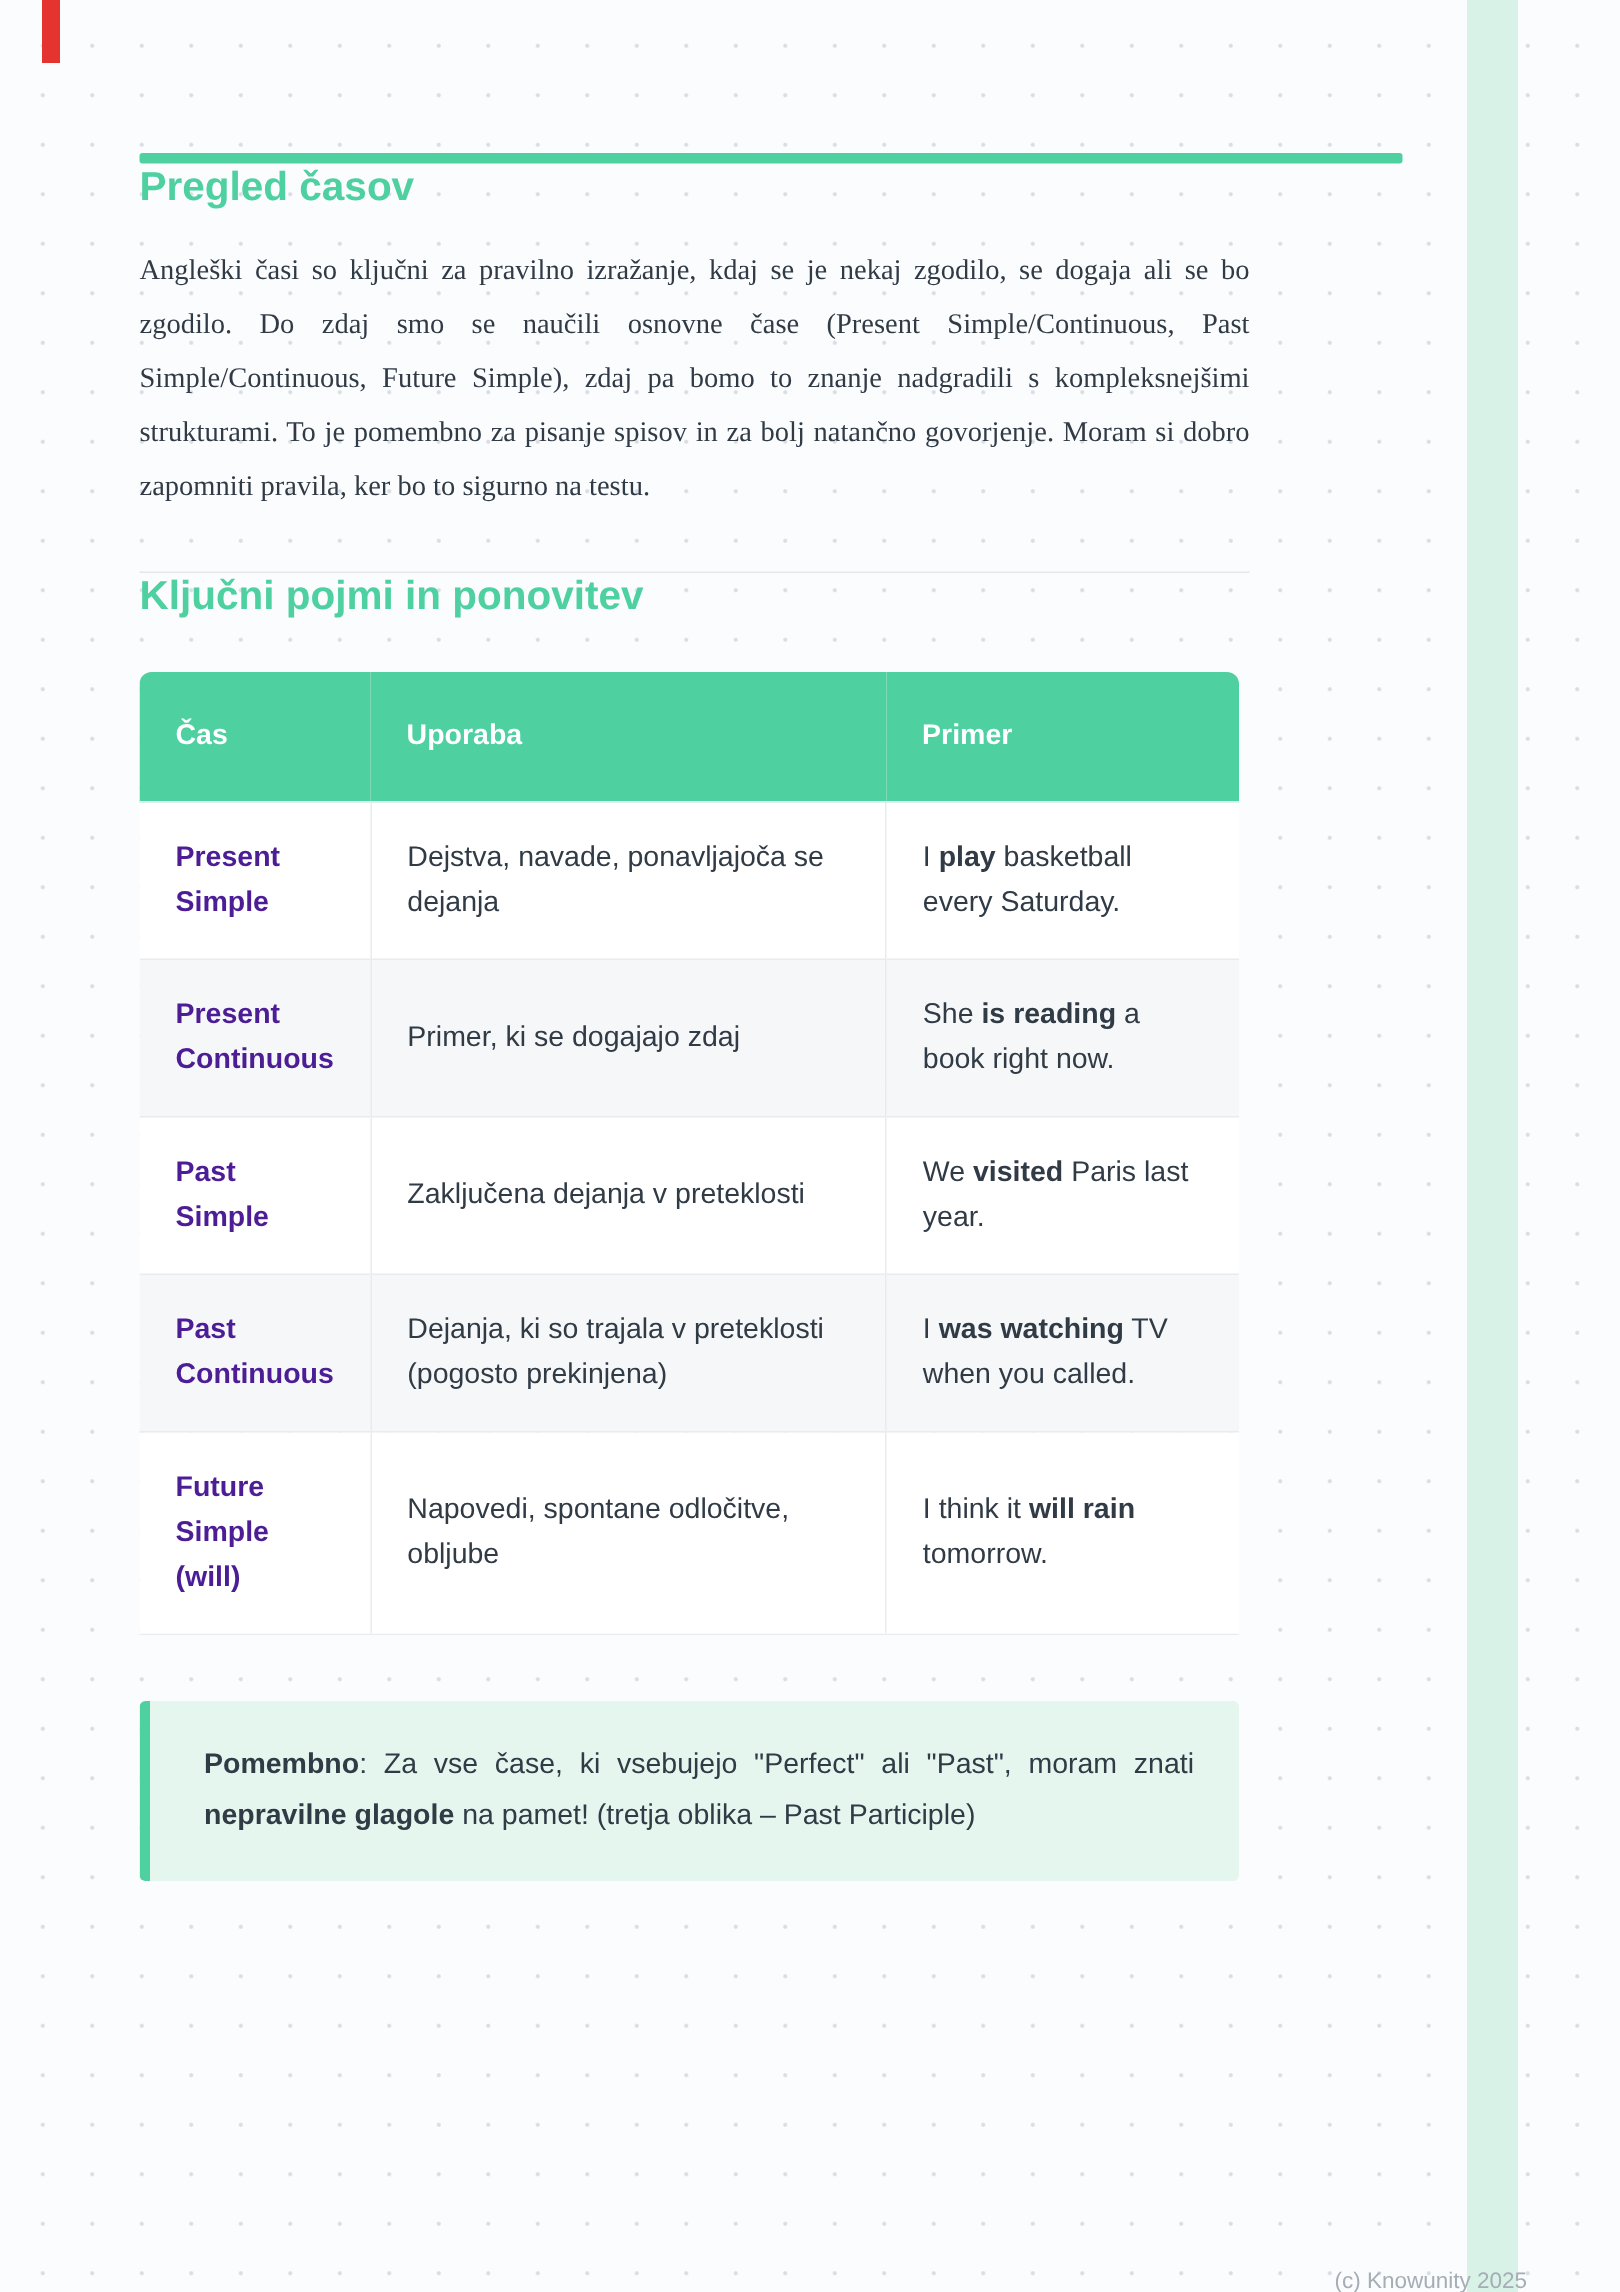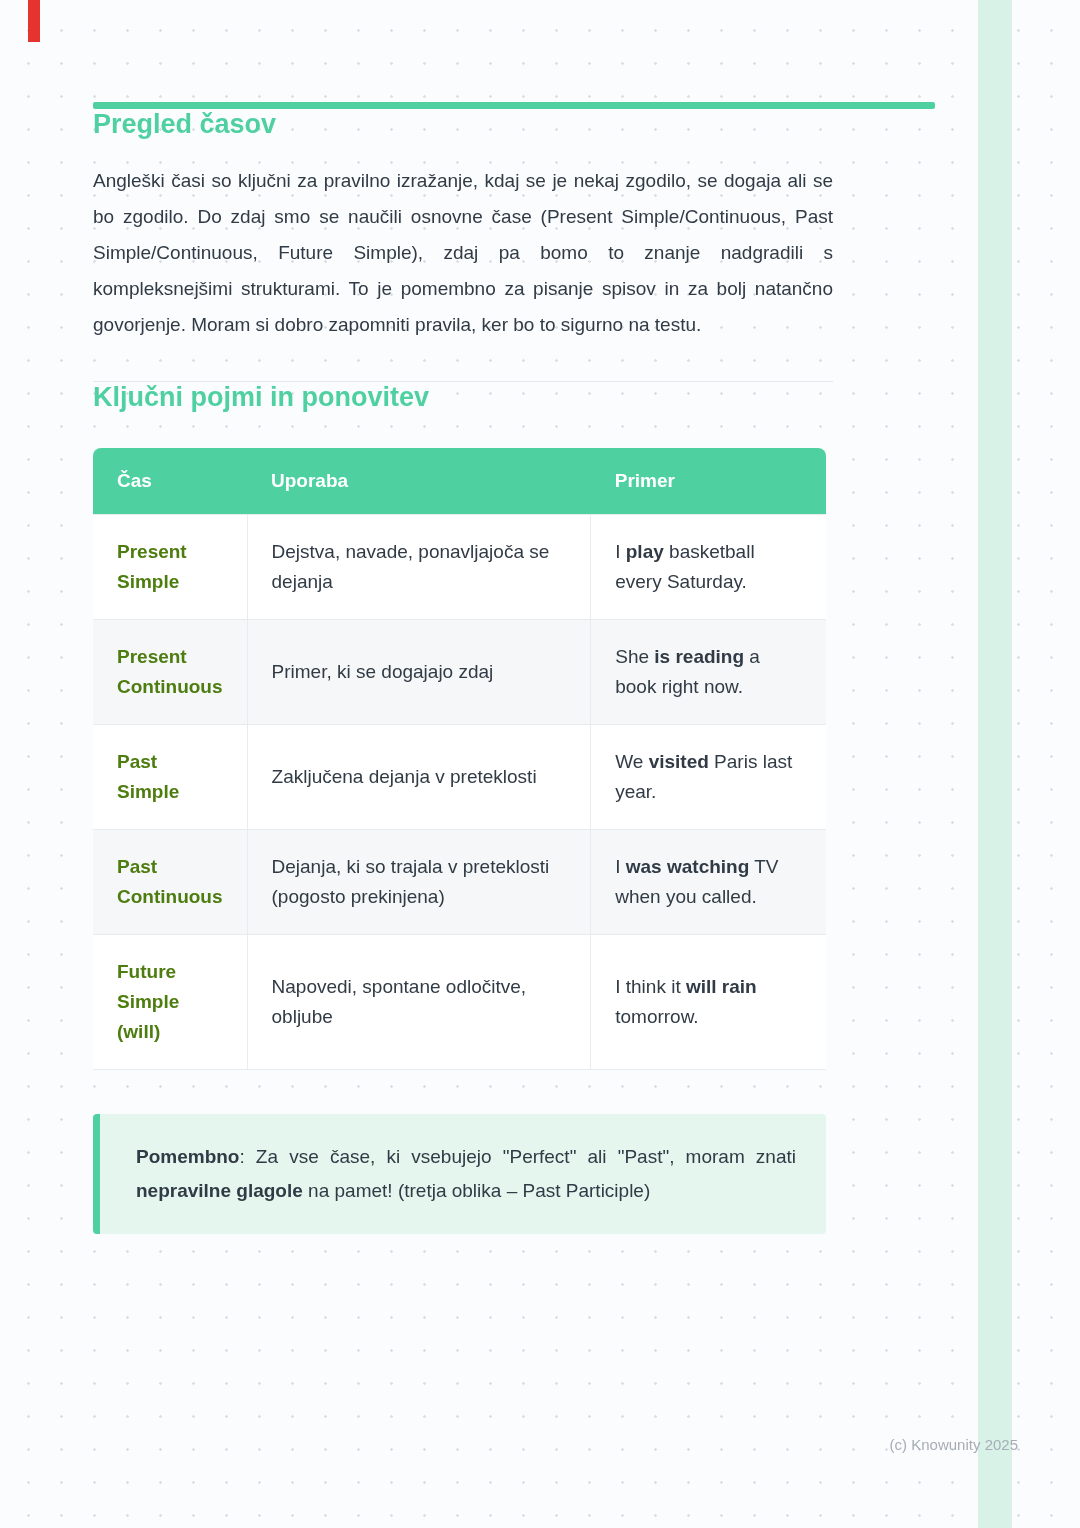--- a/index.html
+++ b/index.html
@@ -24,44 +24,44 @@
     background-position:12px 14px;
   }
   .right-stripe{position:absolute;top:0;right:68px;width:34px;height:100%;background:var(--stripe);}
   .red-flag{position:absolute;top:0;left:28px;width:12px;height:42px;background:var(--red);}
   .content{position:relative;padding:86px 0 0 93px;width:840px;}
   h1.page-title{margin:0;font-size:46px;line-height:52px;font-weight:800;color:var(--accent);letter-spacing:.5px;}
   .title-rule{width:842px;height:7px;background:var(--accent);margin-top:16px;border-radius:2px;}
   h2.section-heading{margin:0;font-size:27px;line-height:30px;font-weight:700;color:var(--accent);}
   .mt-lg{margin-top:58px;}
   .mt-md{margin-top:46px;}
-  .body-text{margin-top:24px;width:740px;font-size:19px;line-height:36px;text-align:justify;color:var(--text);}
+  .body-text{margin-top:24px;width:740px;font-size:19px;line-height:36px;text-align:justify;color:var(--text);font-family:Liberation Serif, serif;}
   .divider{margin-top:38px;width:740px;border-top:1px solid #e4e8ec;}
   .intro-text{margin-top:24px;width:740px;font-size:19px;line-height:28px;}
   .table-wrap{margin-top:36px;width:733px;border-radius:8px 8px 0 0;overflow:hidden;border-bottom:1px solid var(--line);}
   table{width:100%;border-collapse:collapse;}
   thead th{
     background:var(--accent);color:#fff;font-weight:700;text-align:left;
-    padding:21px 24px;font-size:19px;line-height:24px;
+    padding:31px 24px;font-size:19px;line-height:24px;
   }
   tbody td{
     padding:22px 24px;font-size:19px;line-height:30px;background:#fff;
     border-top:1px solid var(--line);vertical-align:middle;text-align:left;
   }
   tbody td + td{border-left:1px solid var(--line);}
   tbody tr:nth-child(even) td{background:var(--row-alt);}
-  td.tense{font-weight:700;color:#4d7c0f;}
+  td.tense{font-weight:700;color:#4c1d95;}
   col.c1{width:152px;} col.c2{width:345px;} col.c3{width:236px;}
   b{font-weight:700;}
   .callout{
     margin-top:44px;width:733px;background:var(--callout-bg);
     border-left:7px solid var(--accent);border-radius:4px;
     padding:26px 30px 26px 36px;font-size:19px;line-height:34px;text-align:justify;
   }
-  .footer-credit{position:absolute;top:1436px;right:62px;font-size:15px;color:var(--muted);}
+  .footer-credit{position:absolute;top:1512px;right:62px;font-size:15px;color:var(--muted);}
 </style>
 </head>
 <body>
 
 <div class="right-stripe"></div>
 <div class="red-flag"></div>
 
 <div class="content">
 
   <div class="title-rule"></div>

